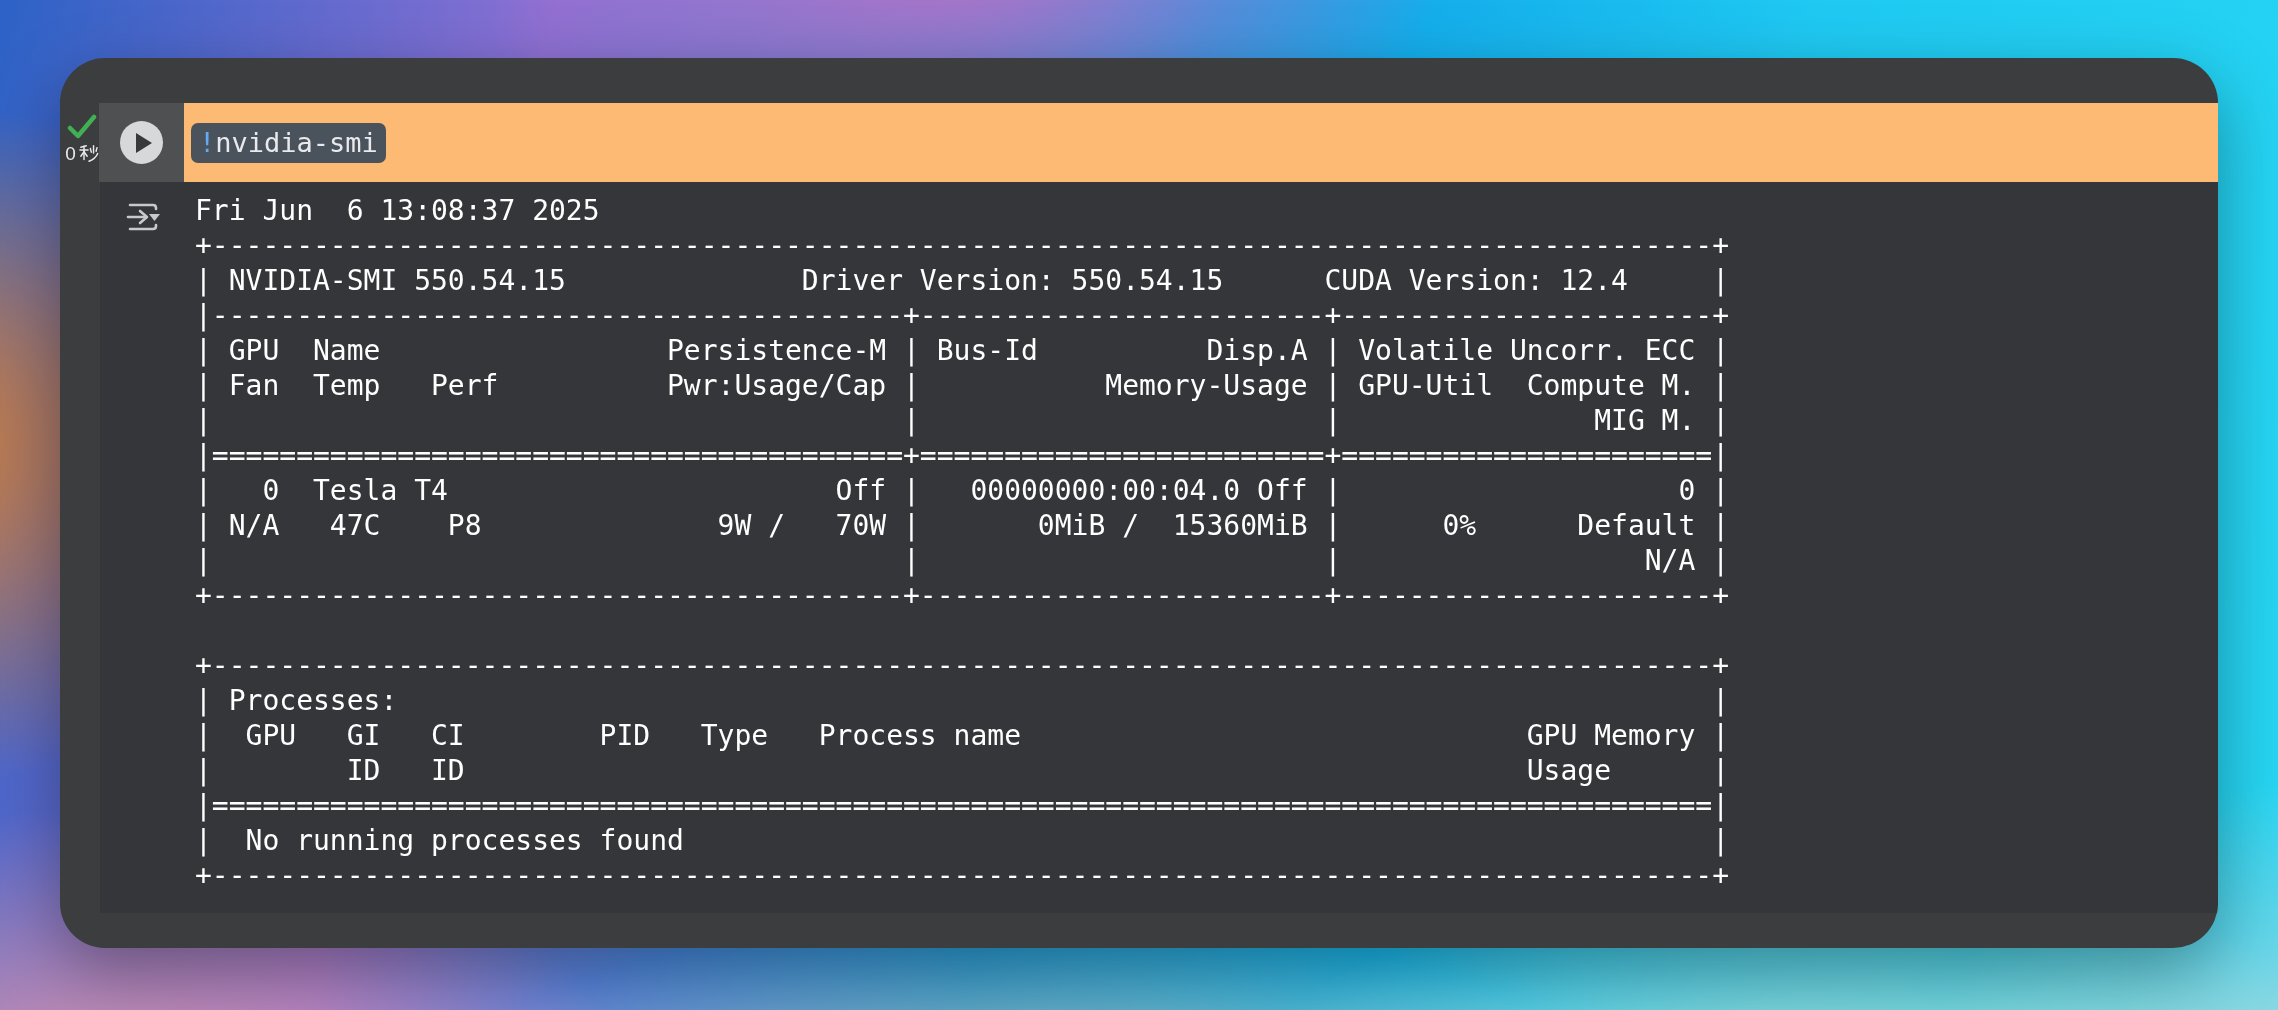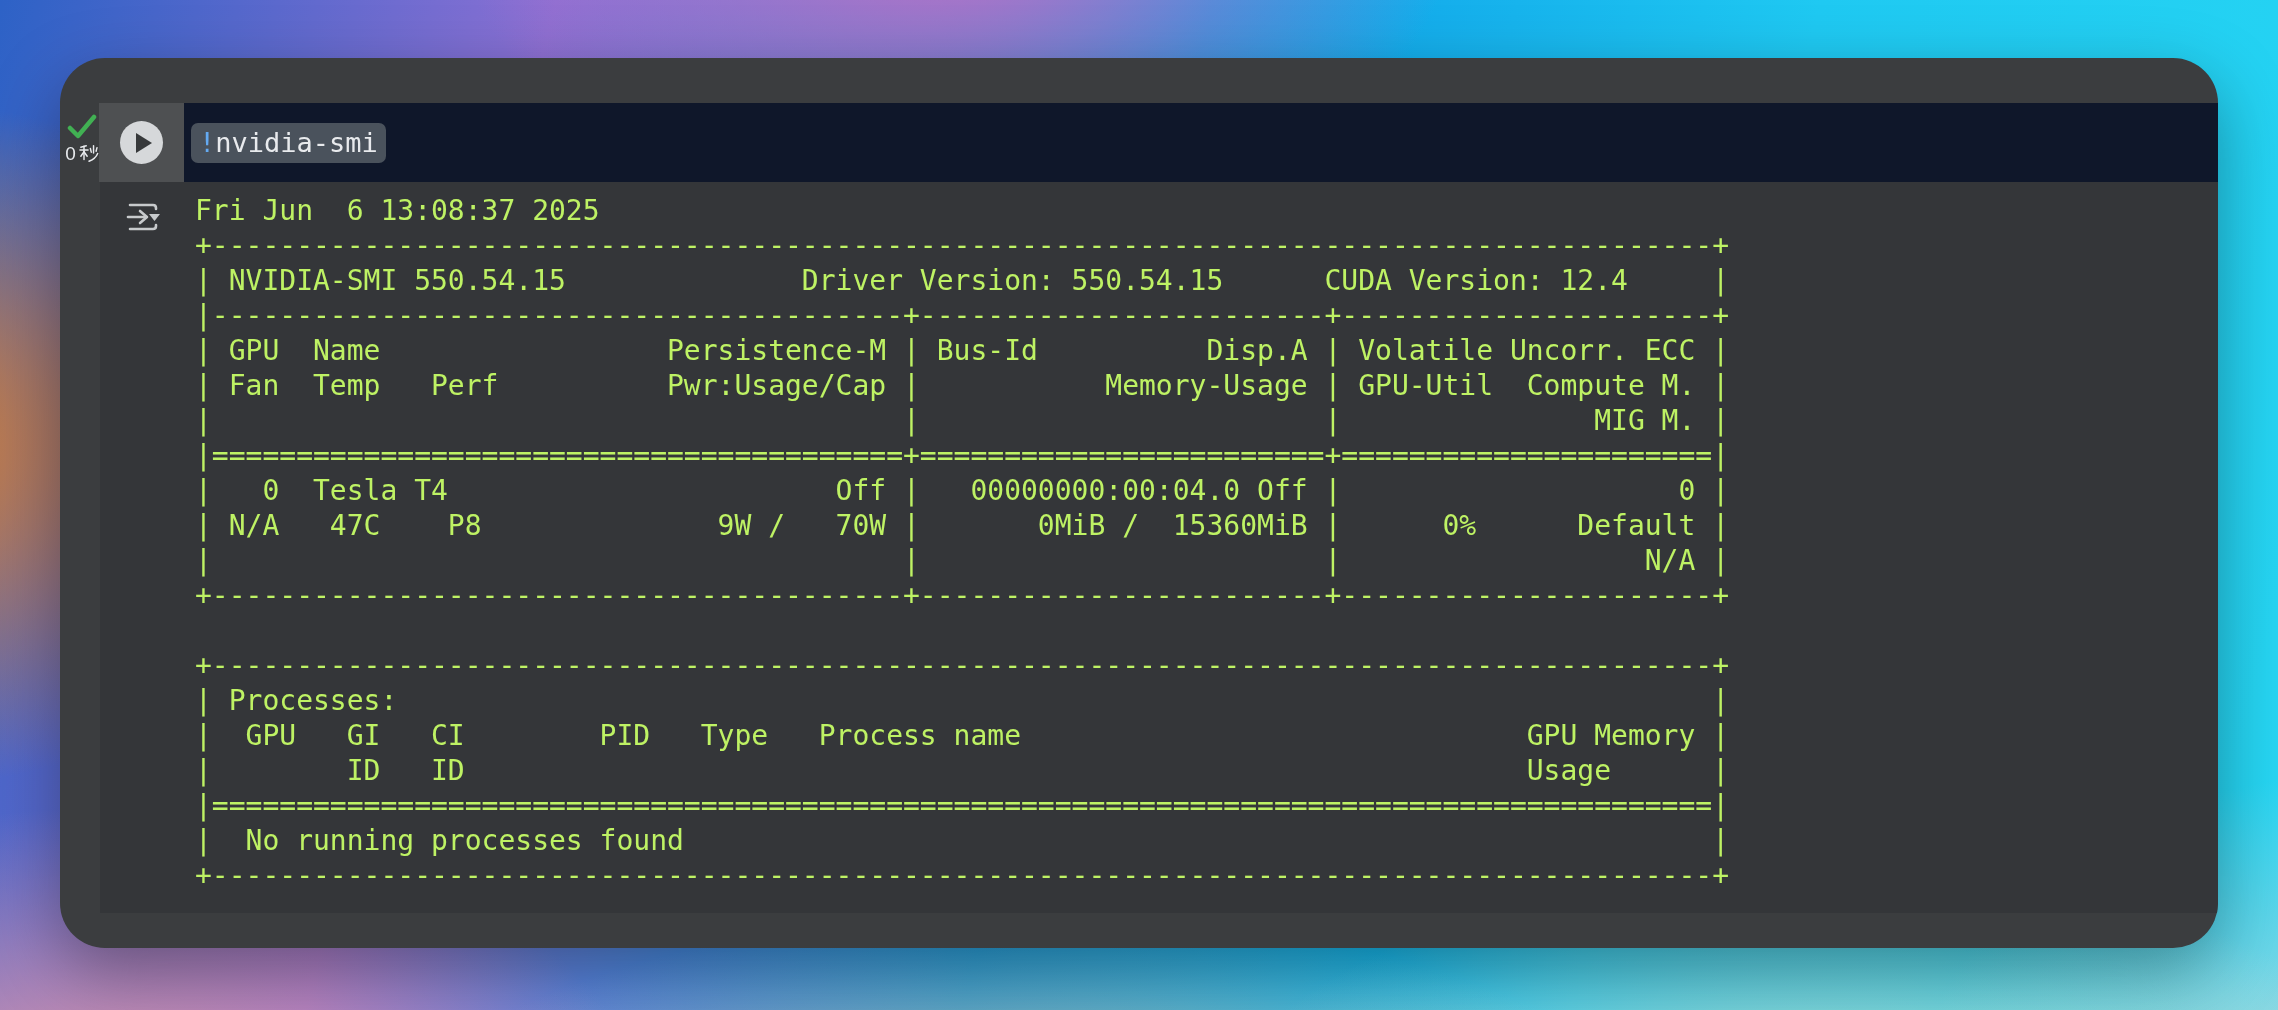--- a/index.html
+++ b/index.html
@@ -32,21 +32,21 @@
   .exec-info { position:absolute; left:0; top:55px; width:44px; text-align:center; }
   .exec-check { display:block; margin:0 auto; }
   .exec-time {
     margin-top:2px; color:#e8eaed; font-size:19px; line-height:22px;
     display:flex; align-items:center; justify-content:center; gap:3px;
   }
 
   
   .cell-strip {
     position:absolute; left:39px; top:45px; right:0; height:79px;
-    background:#0f172a; display:flex;
+    background:#fdba74; display:flex;
   }
   .play-gutter {
     width:85px; height:79px; background:#4e5052; flex:0 0 auto;
     display:flex; align-items:center; justify-content:center; cursor:pointer;
   }
   .play-btn {
     width:43px; height:43px; border-radius:50%; background:#d6d8da;
     display:flex; align-items:center; justify-content:center;
   }
   .play-tri {
@@ -63,21 +63,21 @@
     background:#4a525c; border-radius:7px; padding:5px 8px; line-height:30px;
   }
   .code-bang { color:#64aaf2; }
   .code-cmd  { color:#e8eaed; }
 
   
   .output-gutter { position:absolute; left:63px; top:139px; width:40px; height:40px; cursor:pointer; }
   pre.output {
     position:absolute; left:135px; top:135px;
     font-family:"DejaVu Sans Mono","Liberation Mono",monospace;
-    font-size:28px; line-height:35px; color:#bef264; white-space:pre;
+    font-size:28px; line-height:35px; color:#ffffff; white-space:pre;
   }
 </style>
 </head>
 <body>
 
 <div class="bg">
   <div class="window">
 
     <div class="inner-panel"></div>
 

